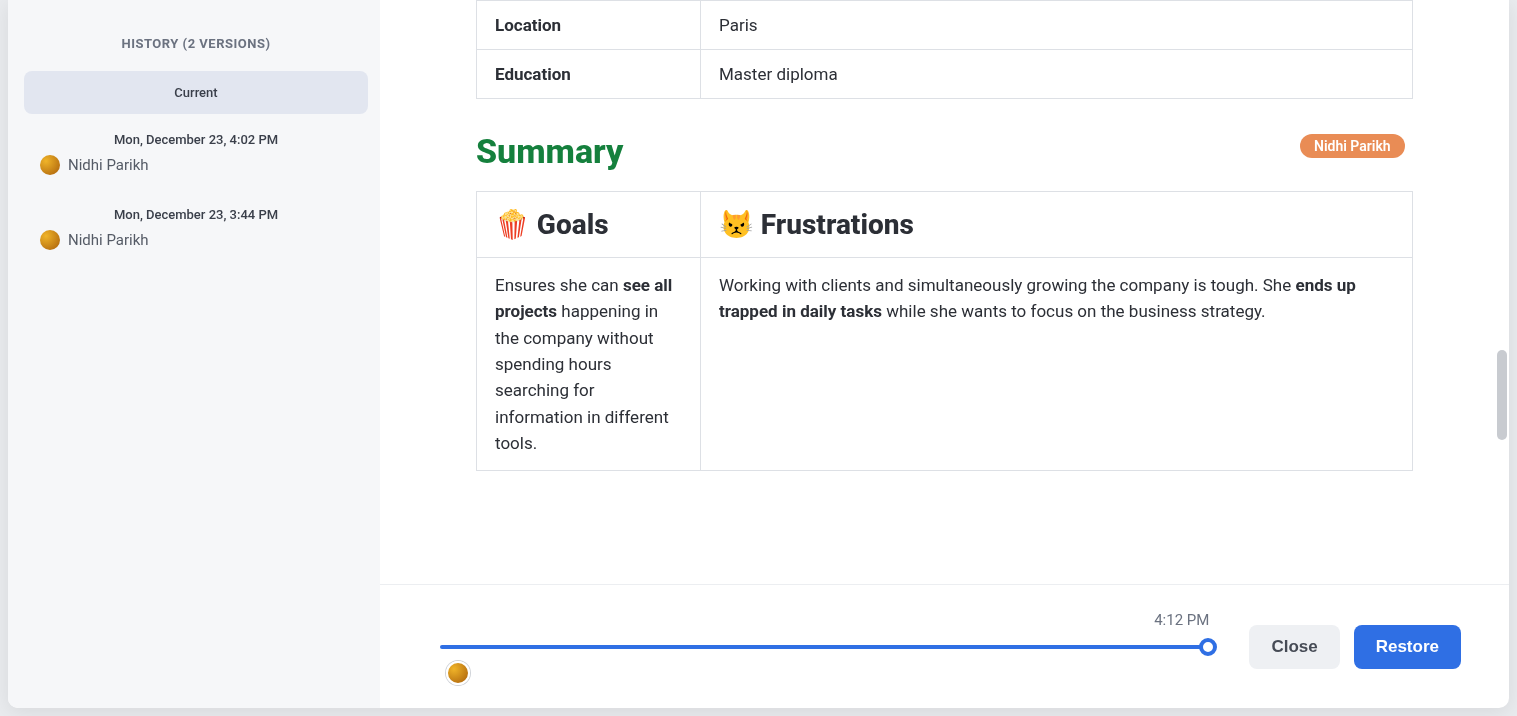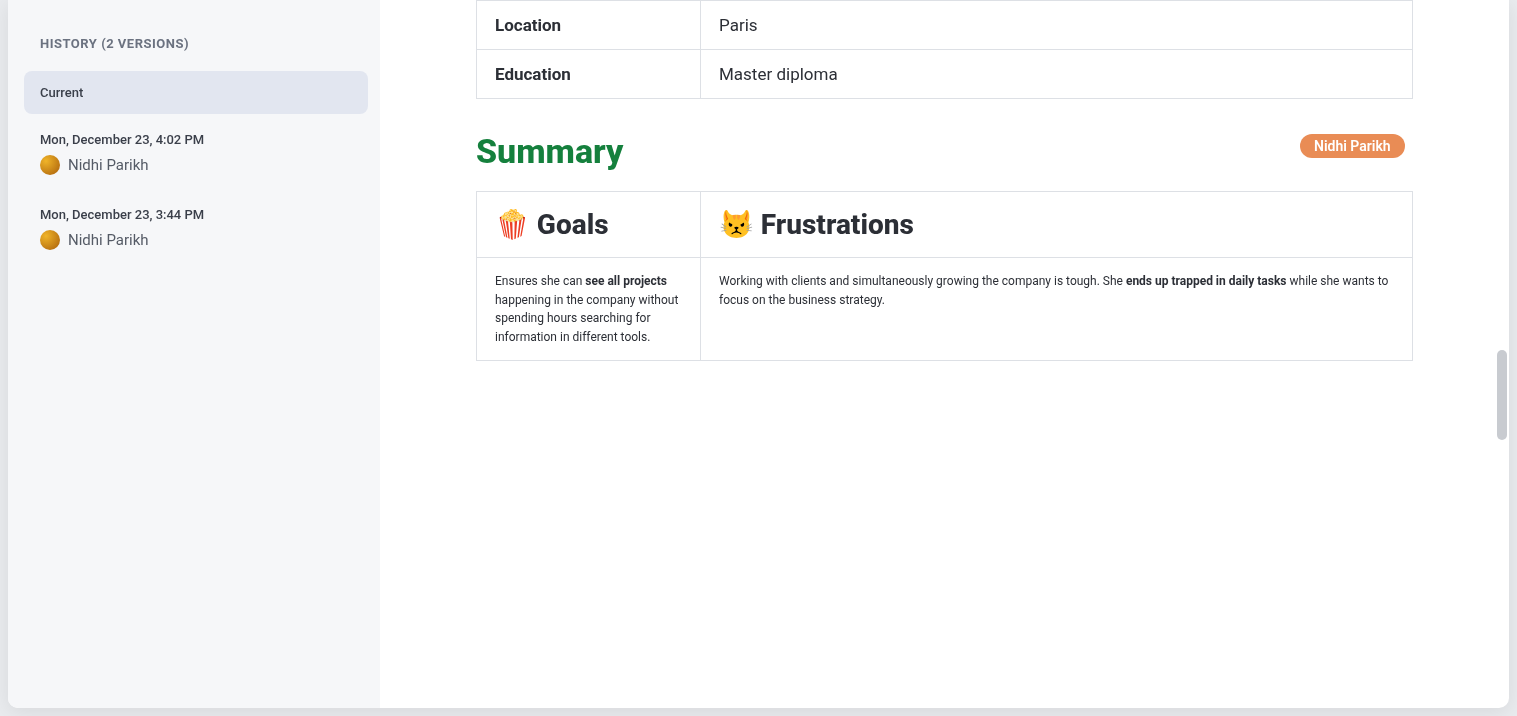--- a/index.html
+++ b/index.html
@@ -1,35 +1,35 @@
 <!DOCTYPE html>
 <html><head>
 <meta charset="utf-8">
 <style>
   * { box-sizing: border-box; margin: 0; padding: 0; }
   html, body { width: 1517px; height: 716px; font-family: -apple-system, BlinkMacSystemFont, "Segoe UI", Roboto, sans-serif; background: #e9ebee; overflow: hidden; }
   .modal-wrap { position: absolute; top: 0; left: 8px; right: 8px; bottom: 8px; background: #fff; border-radius: 0 0 10px 10px; box-shadow: 0 4px 20px rgba(0,0,0,0.08); display: flex; overflow: hidden; }
-  .sidebar { width: 372px; background: #f6f7f9; padding: 24px 12px 24px 16px; flex: none; }
+  .sidebar { width: 372px; background: #f6f7f9; padding: 24px 12px 24px 16px; flex: none; text-align: center; }
   .sidebar-title { font-size: 13px; font-weight: 700; letter-spacing: 0.5px; color: #6b7280; padding: 12px 16px 20px; }
   .history-item { padding: 14px 16px; border-radius: 8px; cursor: pointer; margin-bottom: 4px; }
   .history-item.active { background: #e2e6f0; }
   .history-item .time { font-size: 13px; color: #3a3f4a; font-weight: 500; }
   .history-item .user { display: flex; align-items: center; gap: 8px; margin-top: 8px; font-size: 15px; color: #555b66; }
   .avatar { width: 20px; height: 20px; border-radius: 50%; background: radial-gradient(circle at 30% 30%, #f0b429, #a85e0a); flex: none; }
   .main { flex: 1; display: flex; flex-direction: column; position: relative; }
   .content { flex: 1; overflow: auto; padding: 0 96px 0 96px; position: relative; }
   .scroll-thumb { position: absolute; right: 2px; top: 350px; width: 10px; height: 90px; background: #c8cbd0; border-radius: 5px; }
   table { width: 100%; border-collapse: collapse; border: 1px solid #dde0e5; }
   td { border: 1px solid #dde0e5; padding: 14px 18px; vertical-align: top; font-size: 17px; color: #2c2f36; }
   td.label { font-weight: 700; width: 224px; color: #2c2f36; }
   .hl { background: #f7c7a3; border-radius: 2px; }
   .annot { position: absolute; background: #e98c55; color: #fff; font-size: 14px; font-weight: 600; padding: 4px 14px; border-radius: 14px; left: 920px; top: 134px; white-space: nowrap; }
   h2.section { font-size: 34px; font-weight: 800; color: #15803d; margin: 32px 0 20px; }
   .summary-table th { text-align: left; font-size: 28px; font-weight: 800; padding: 16px 18px; border: 1px solid #dde0e5; color: #2c2f36; }
-  .summary-table td { font-size: 12px; line-height: 1.55; }
+  .summary-table td { font-size: 17px; line-height: 1.55; }
   .summary-table .col-goals { width: 224px; }
   .footer { height: 124px; border-top: 1px solid #eceef1; display: flex; align-items: center; padding: 0 48px 0 60px; position: relative; }
   .timeline { flex: 1; position: relative; height: 60px; margin-right: 40px; }
   .time-label { position: absolute; right: 0; top: -6px; font-size: 15px; color: #6b7280; }
   .track { position: absolute; left: 0; right: 0; top: 28px; height: 4px; background: #2f6fe4; border-radius: 2px; }
   .handle { position: absolute; right: -8px; top: 21px; width: 18px; height: 18px; background: #fff; border: 4px solid #2f6fe4; border-radius: 50%; }
   .timeline-avatar { position: absolute; left: 6px; top: 44px; width: 24px; height: 24px; border-radius: 50%; background: radial-gradient(circle at 30% 30%, #f0b429, #a85e0a); border: 2px solid #fff; box-shadow: 0 0 0 1px #d0d3d8; }
   .btn { font-size: 17px; font-weight: 600; padding: 12px 22px; border-radius: 8px; border: none; cursor: pointer; }
   .btn-close { background: #eef0f3; color: #464b55; margin-right: 14px; }
   .btn-restore { background: #2f6fe4; color: #fff; }
@@ -96,15 +96,25 @@
           <td>
             <span>Working with clients and simultaneously growing the company is tough. She </span><strong>ends up trapped in daily tasks</strong><span> while she wants to focus on the business strategy.</span>
           </td>
         </tr>
       </tbody>
         </table>
 
       <div class="scroll-thumb"></div>
     </div>
 
+    <div class="footer">
+      <div class="timeline">
+        <div class="time-label">4:12 PM</div>
+        <div class="track"></div>
+        <div class="handle"></div>
+        <div class="timeline-avatar"></div>
+      </div>
+      <button class="btn btn-close">Close</button>
+      <button class="btn btn-restore">Restore</button>
+    </div>
   </div>
 
 </div>
 
 </body></html>

